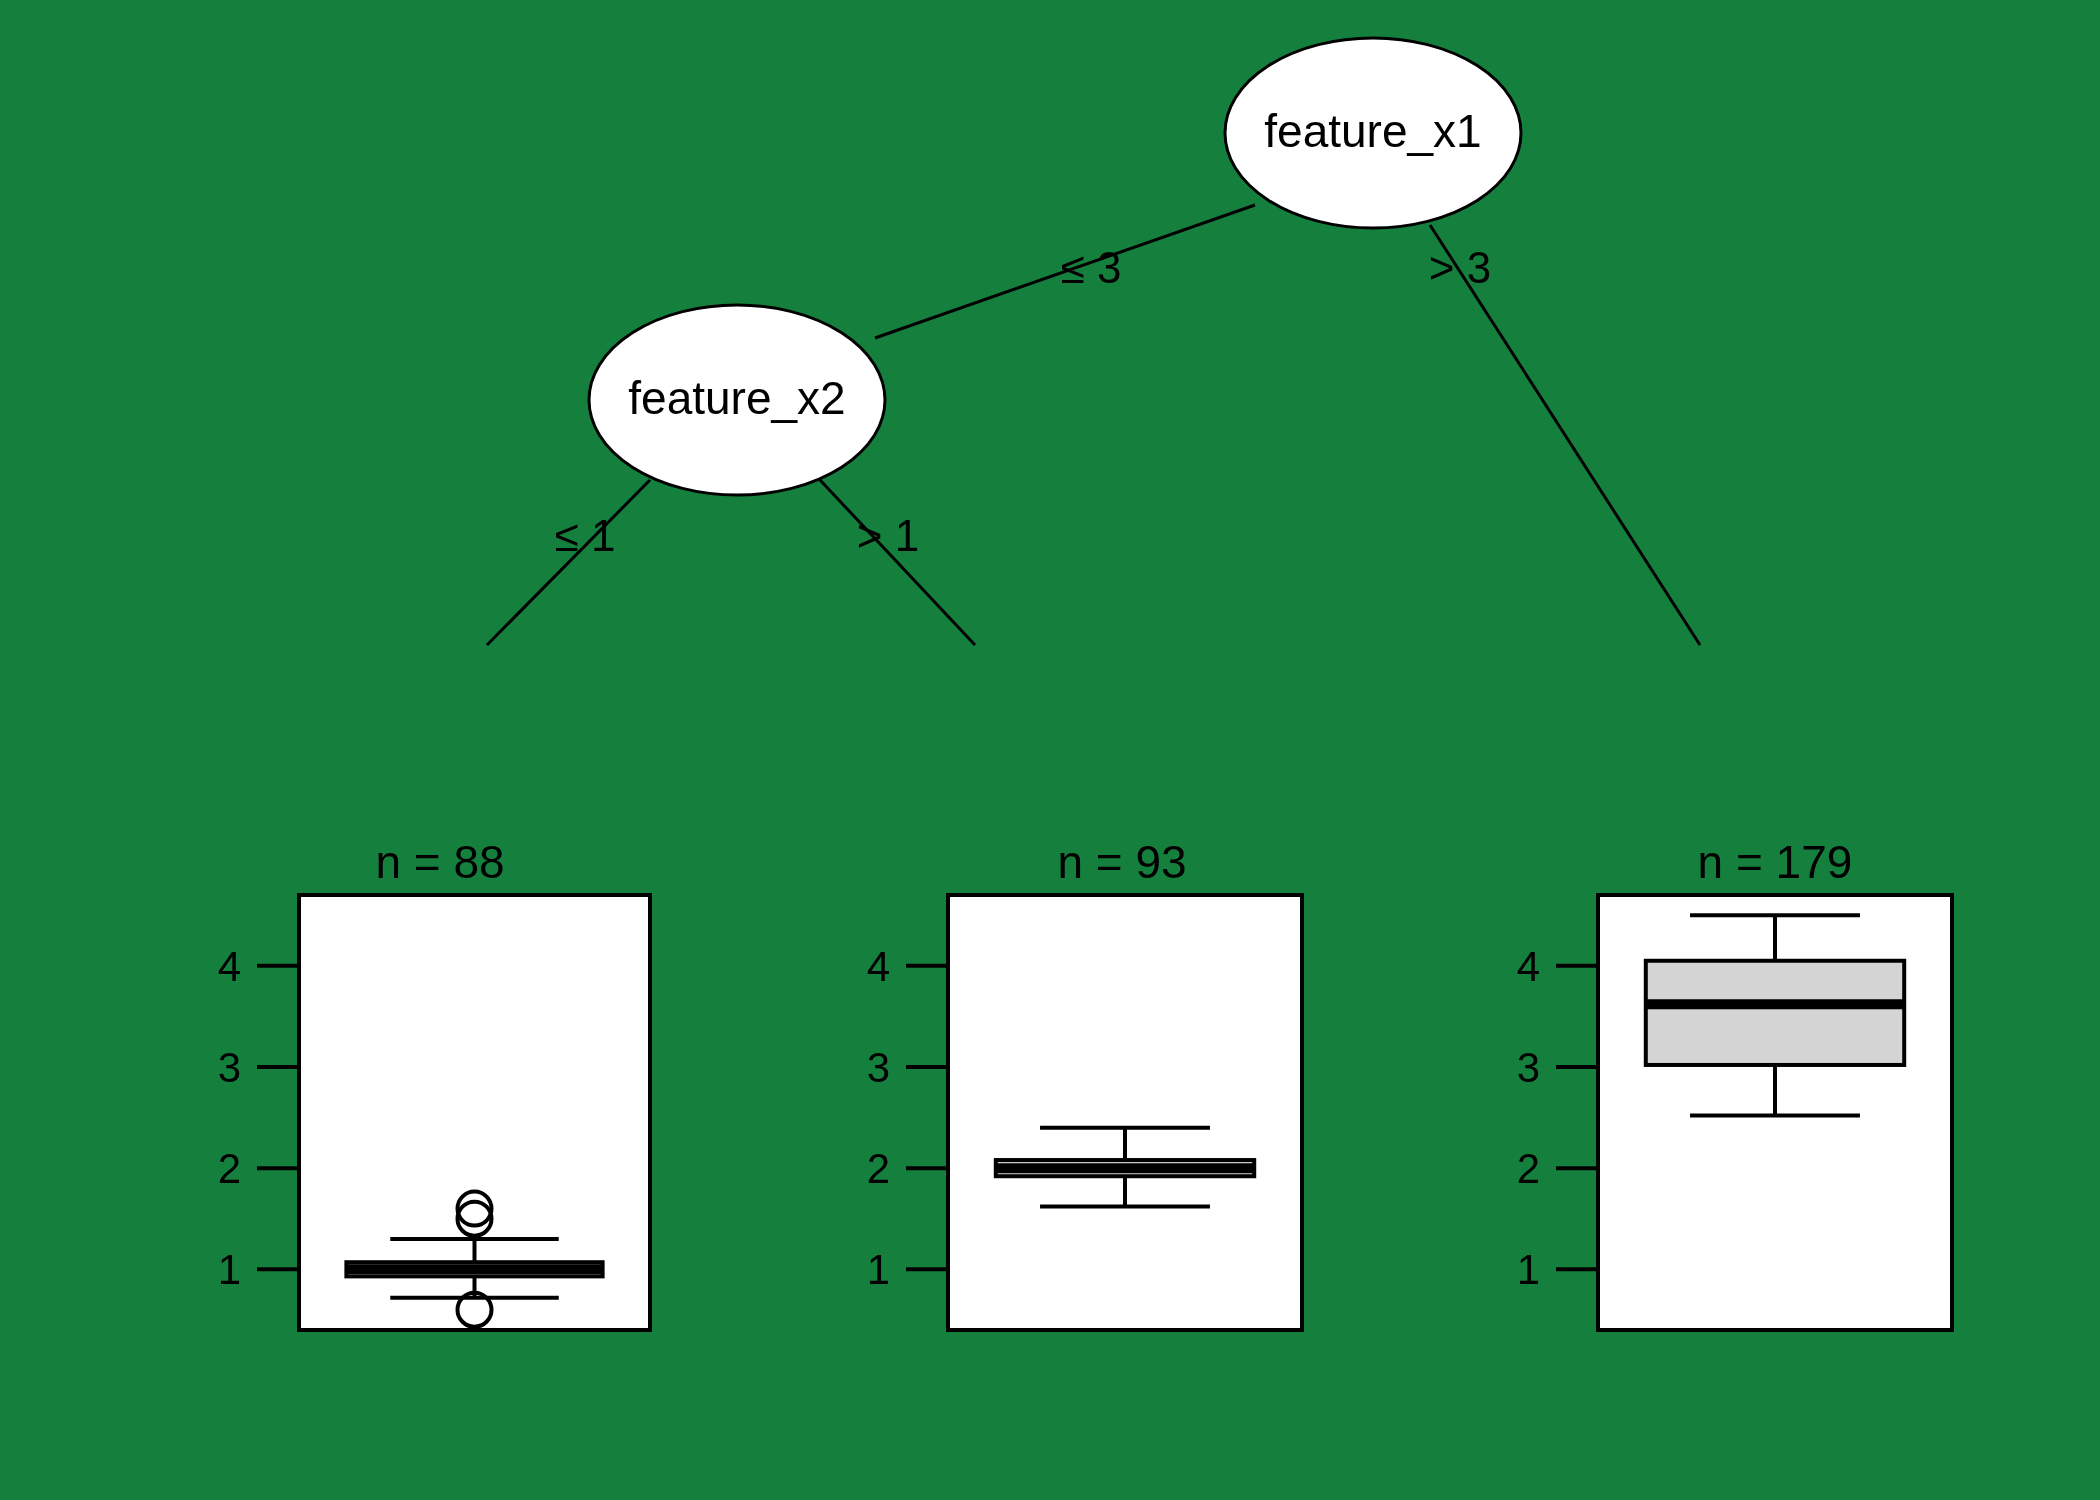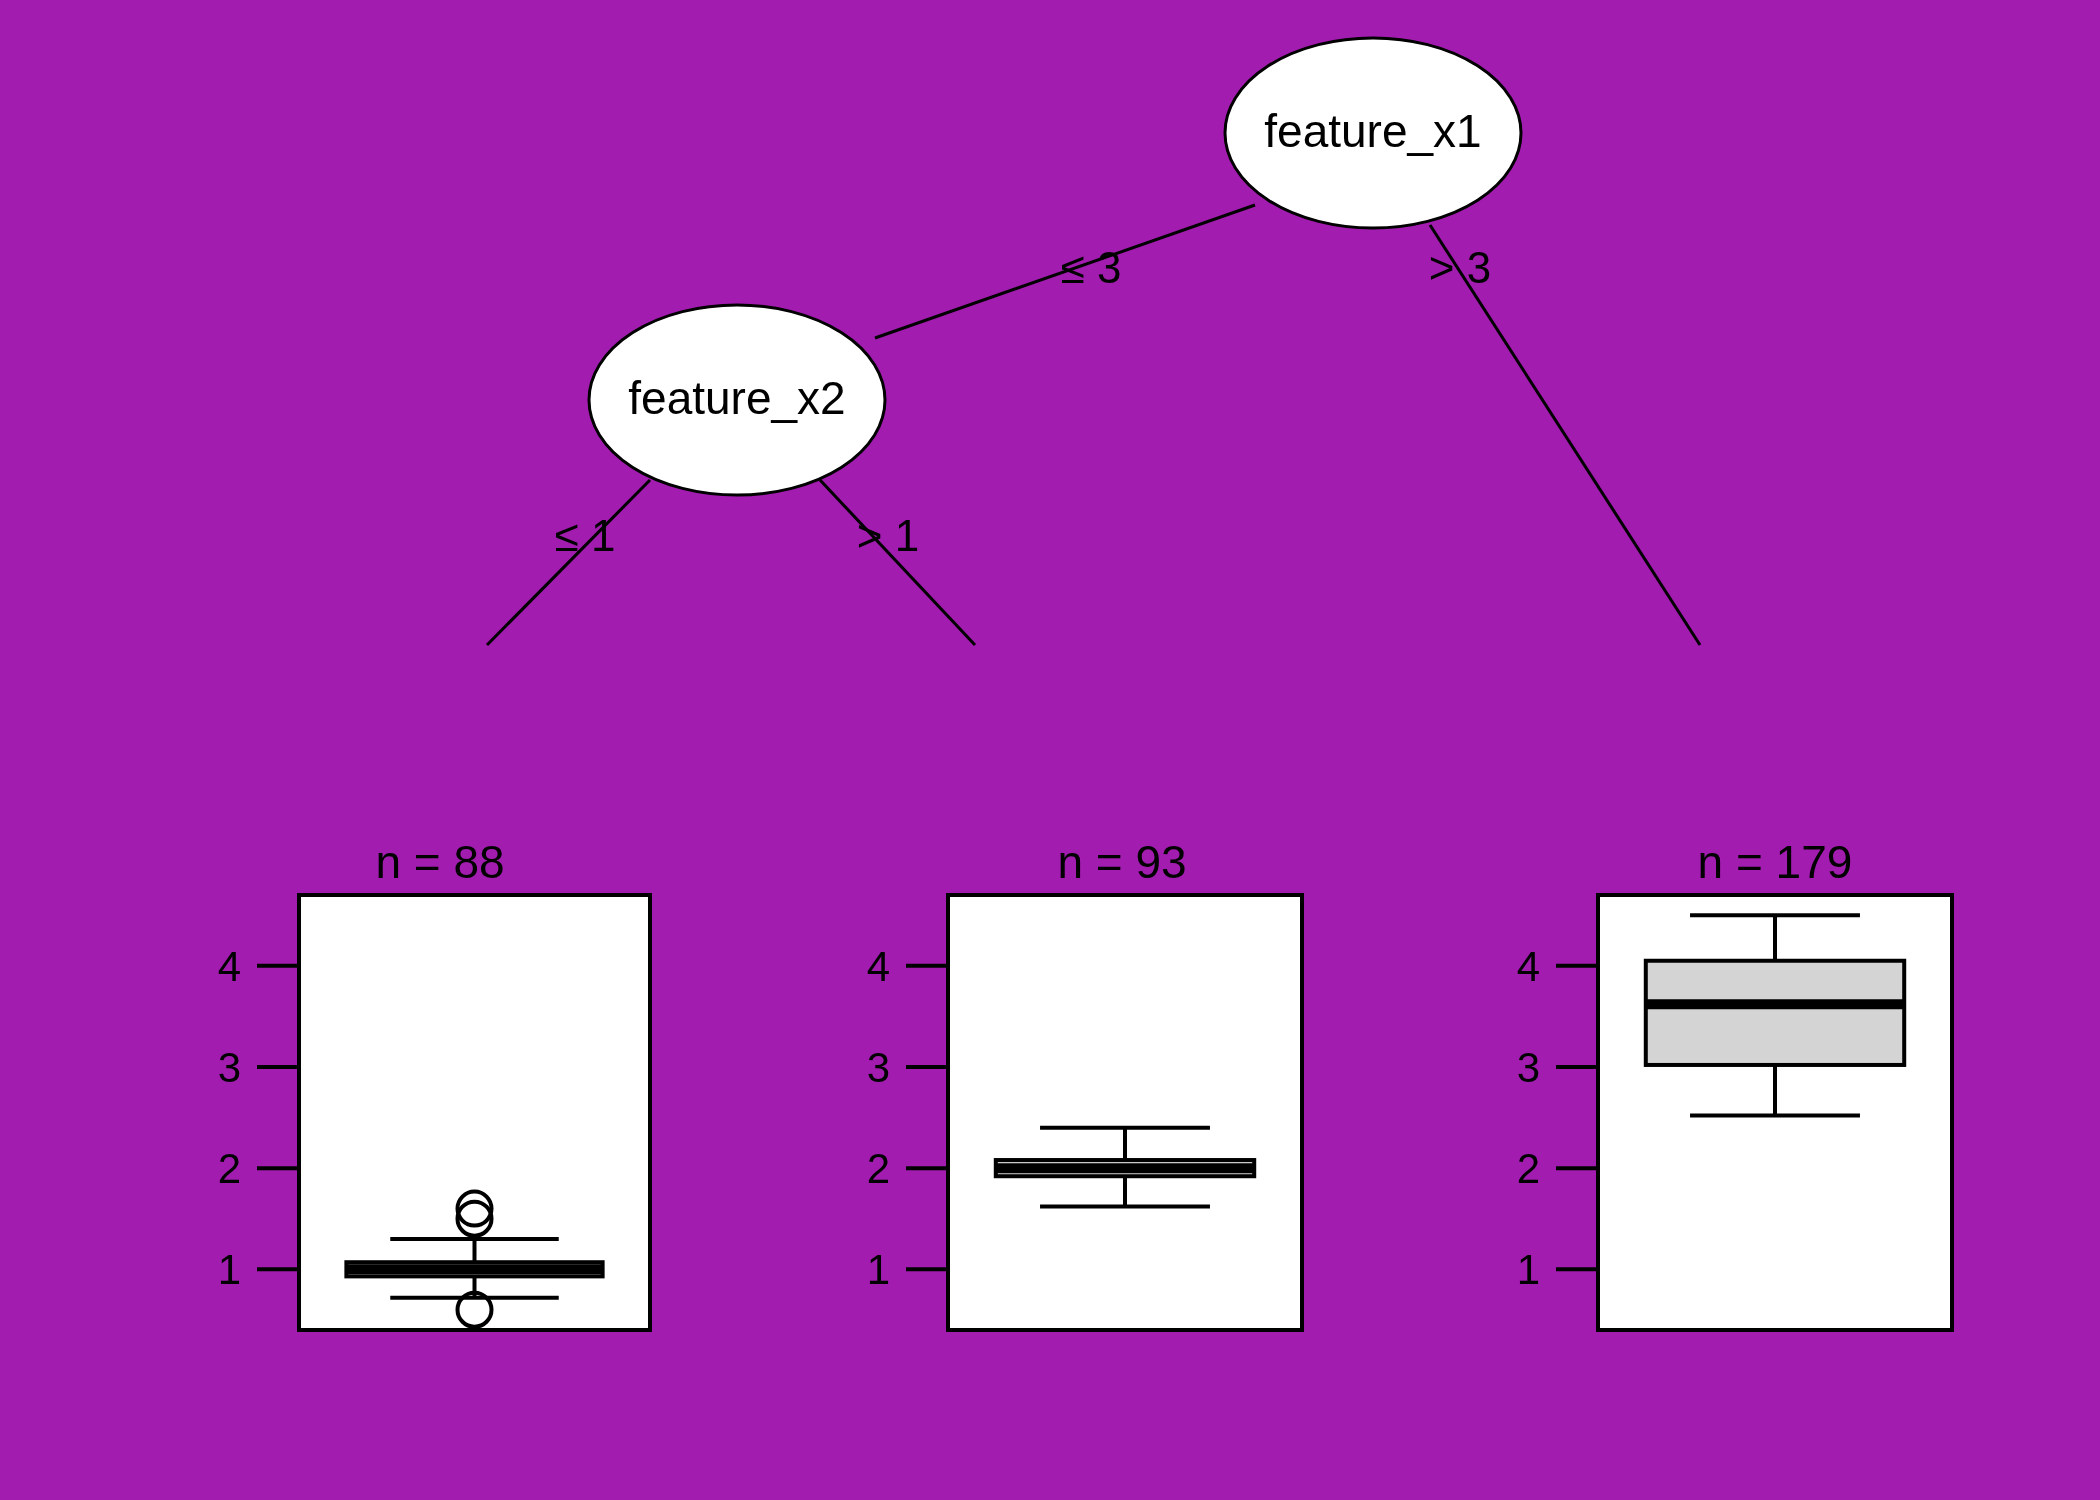--- a/index.html
+++ b/index.html
@@ -1,17 +1,17 @@
 <!DOCTYPE html>
 <html><head>
 <meta charset="utf-8">
 <style>
   html,body{margin:0;padding:0;background:#ffffff;}
   body{font-family:"Liberation Sans",sans-serif;}
-  #root{position:relative;width:2100px;height:1500px;background:#a21caf;overflow:hidden;}
+  #root{position:relative;width:2100px;height:1500px;background:#15803d;overflow:hidden;}
   svg.layer{position:absolute;left:0;top:0;width:2100px;height:1500px;overflow:visible;}
   .node-label{
     font-family:"Liberation Sans",sans-serif;
     font-size:46px;
     fill:#000;
     text-anchor:middle;
     dominant-baseline:middle;
   }
   .edge-label{
     font-family:"Liberation Sans",sans-serif;

